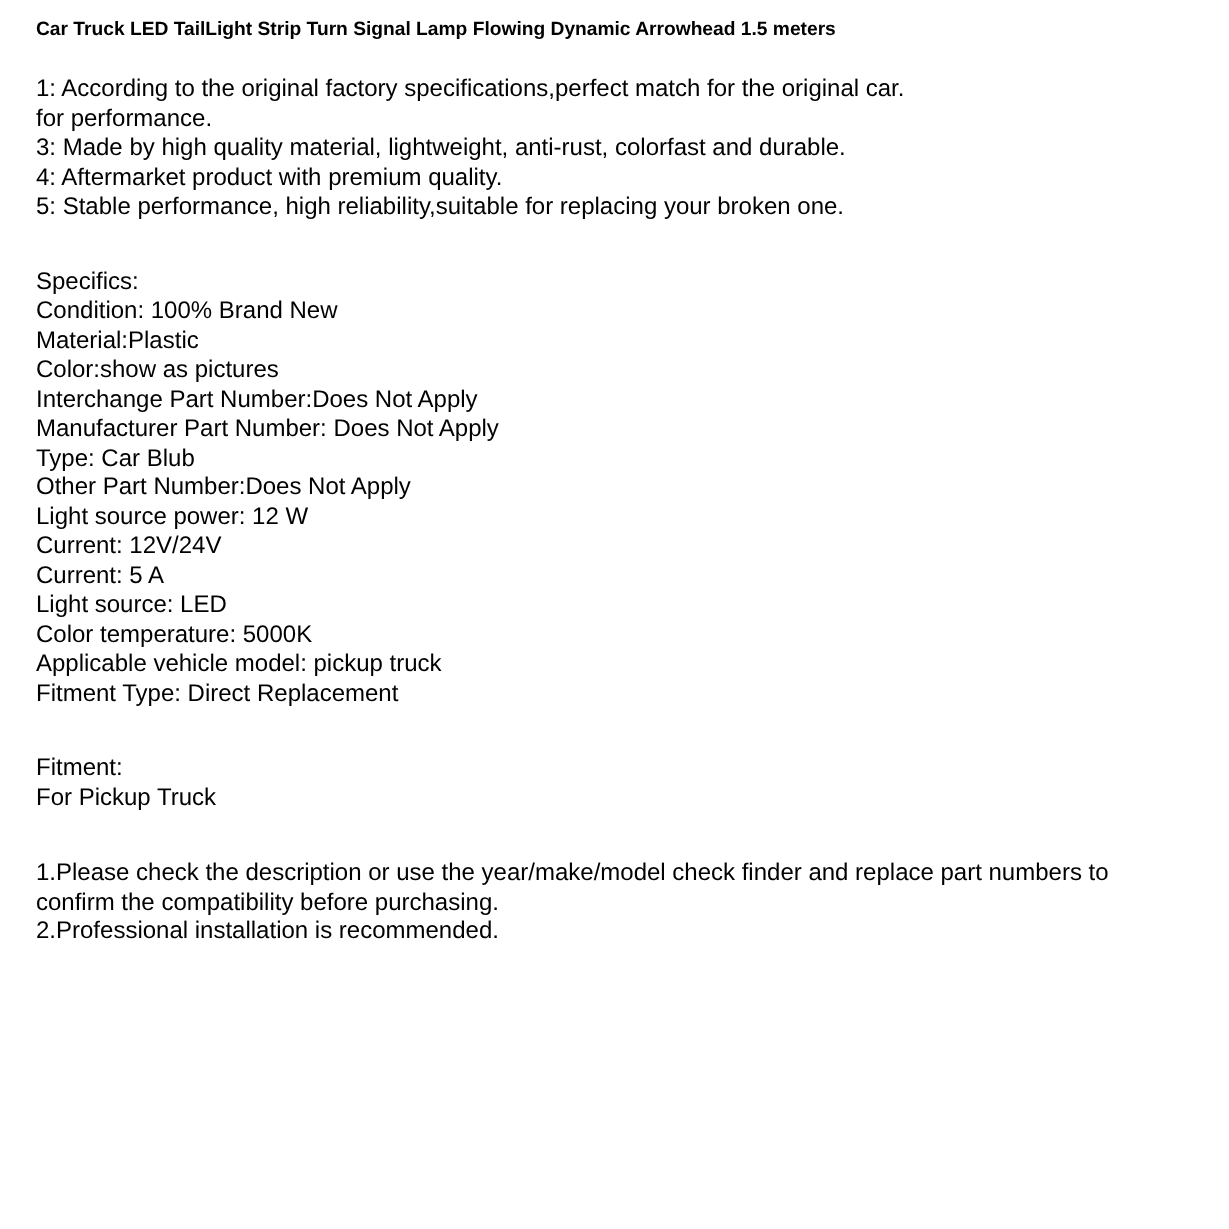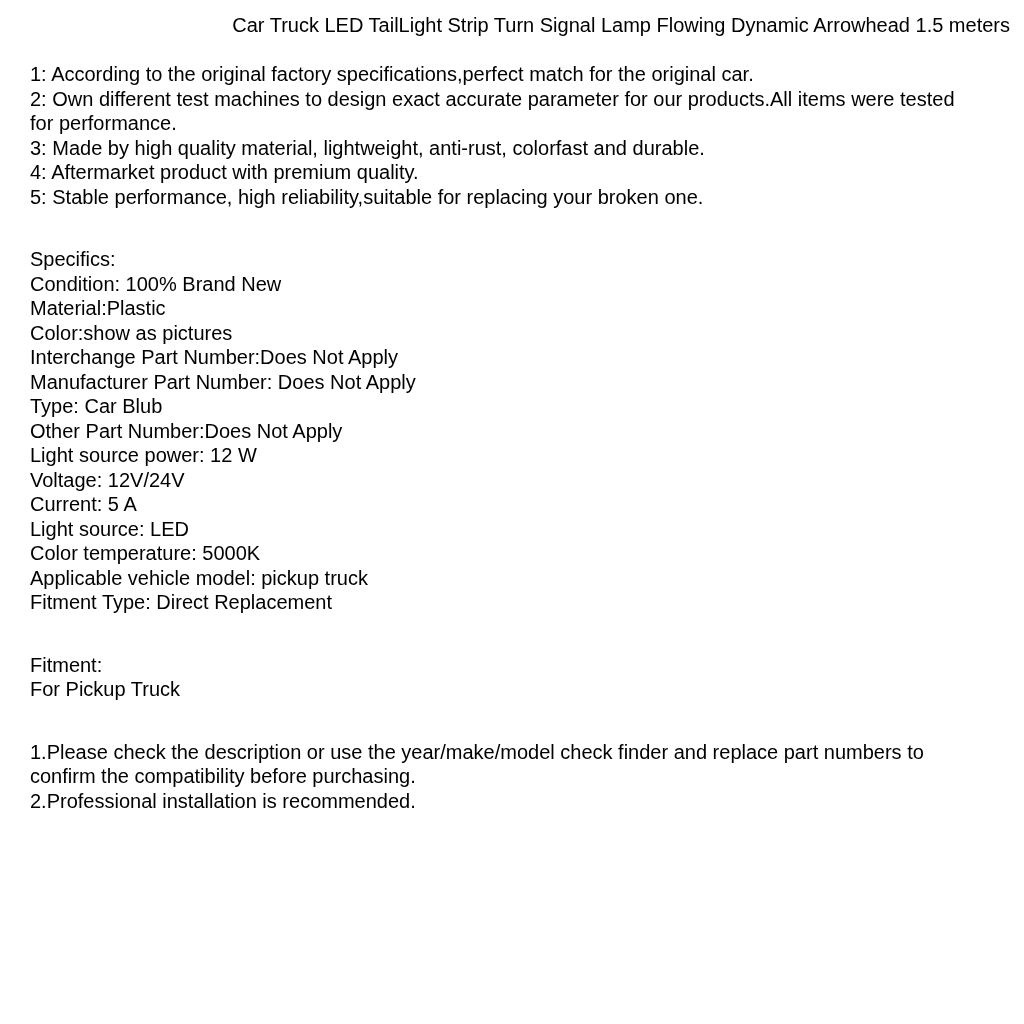--- a/index.html
+++ b/index.html
@@ -16,60 +16,58 @@
     background: #ffffff;
     color: #000000;
     font-family: "Liberation Sans", sans-serif;
     font-size: 20px;
     line-height: 24.5px;
     font-weight: normal;
     overflow: hidden;
   }
   .title {
     margin: 0 0 24.5px 0;
-    font-size: 20px;
-    font-weight: normal;
+    font-size: 16px;
+    font-weight: bold;
     white-space: pre;
-    text-align: right;
   }
   .section {
     margin-top: 38px;
   }
   .section:first-of-type {
     margin-top: 0;
   }
   .line {
     white-space: pre;
   }
 </style>
 </head>
 <body>
 
 <div class="page">
   <h1 class="title">Car Truck LED TailLight Strip Turn Signal Lamp Flowing Dynamic Arrowhead 1.5 meters</h1>
   <div id="sections">
       <section class="section">
         <div class="line">1: According to the original factory specifications,perfect match for the original car.</div>
-        <div class="line">2: Own different test machines to design exact accurate parameter for our products.All items were tested</div>
         <div class="line">for performance.</div>
         <div class="line">3: Made by high quality material, lightweight, anti-rust, colorfast and durable.</div>
         <div class="line">4: Aftermarket product with premium quality.</div>
         <div class="line">5: Stable performance, high reliability,suitable for replacing your broken one.</div>
       </section>
       <section class="section">
         <div class="line heading">Specifics:</div>
         <div class="line">Condition: 100% Brand New</div>
         <div class="line">Material:Plastic</div>
         <div class="line">Color:show as pictures</div>
         <div class="line">Interchange Part Number:Does Not Apply</div>
         <div class="line">Manufacturer Part Number: Does Not Apply</div>
         <div class="line">Type: Car Blub</div>
         <div class="line">Other Part Number:Does Not Apply</div>
         <div class="line">Light source power: 12 W</div>
-        <div class="line">Voltage: 12V/24V</div>
+        <div class="line">Current: 12V/24V</div>
         <div class="line">Current: 5 A</div>
         <div class="line">Light source: LED</div>
         <div class="line">Color temperature: 5000K</div>
         <div class="line">Applicable vehicle model: pickup truck</div>
         <div class="line">Fitment Type: Direct Replacement</div>
       </section>
       <section class="section">
         <div class="line heading">Fitment:</div>
         <div class="line">For Pickup Truck</div>
       </section>

